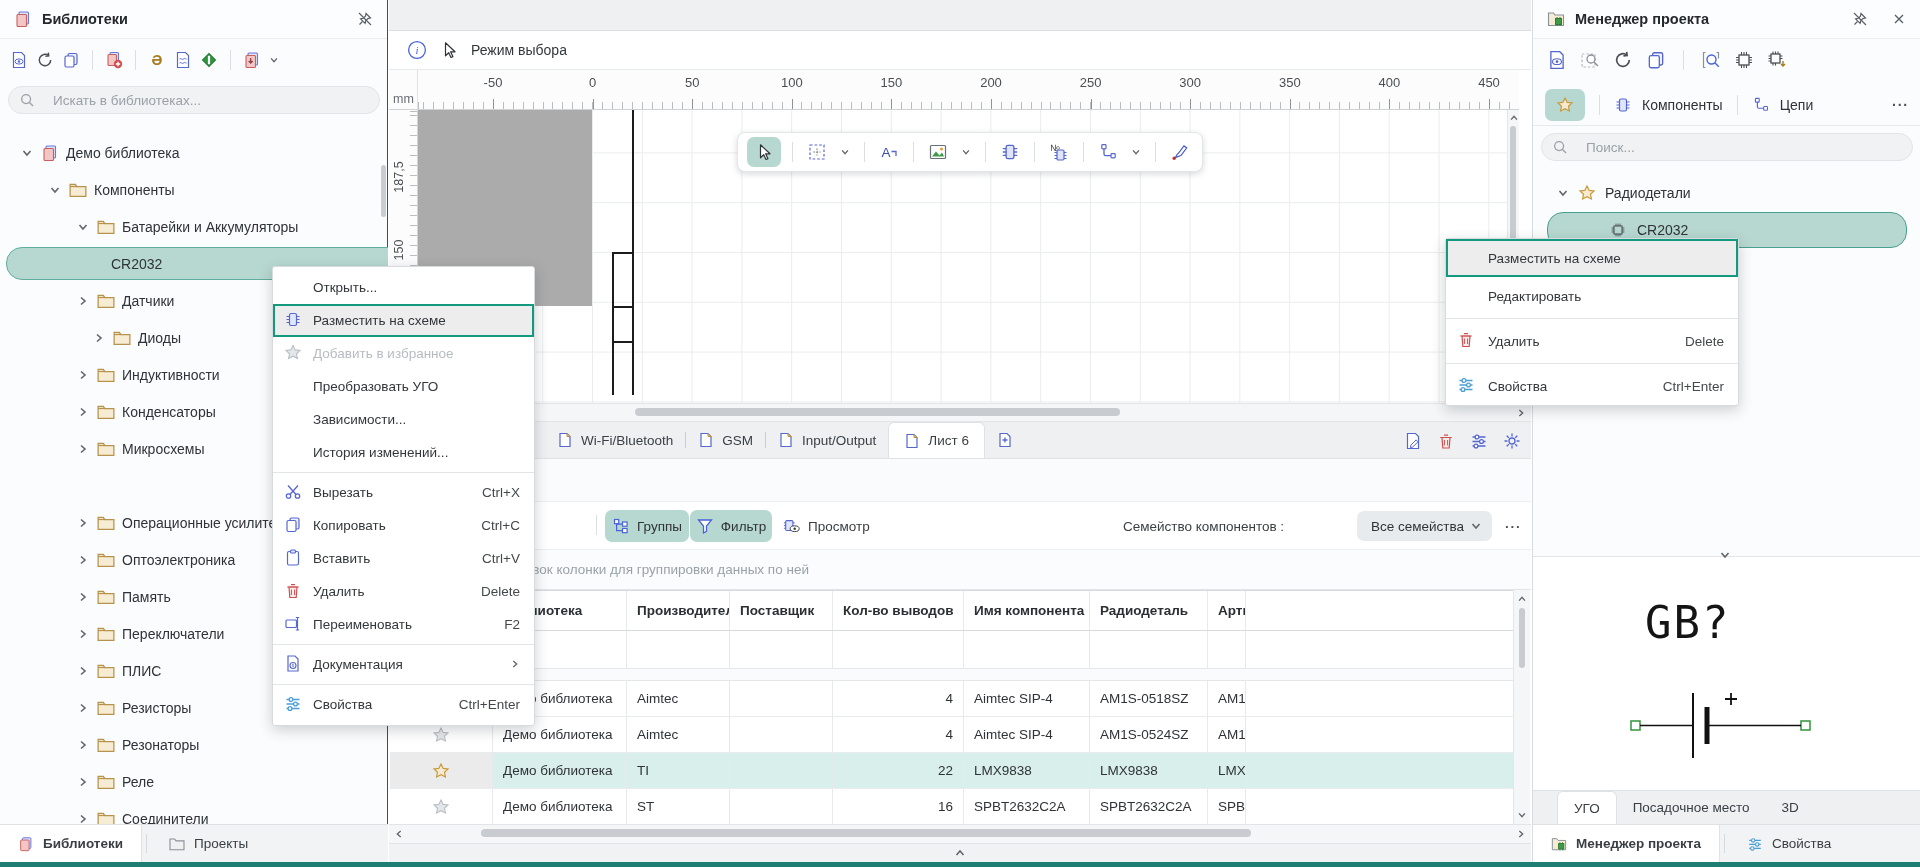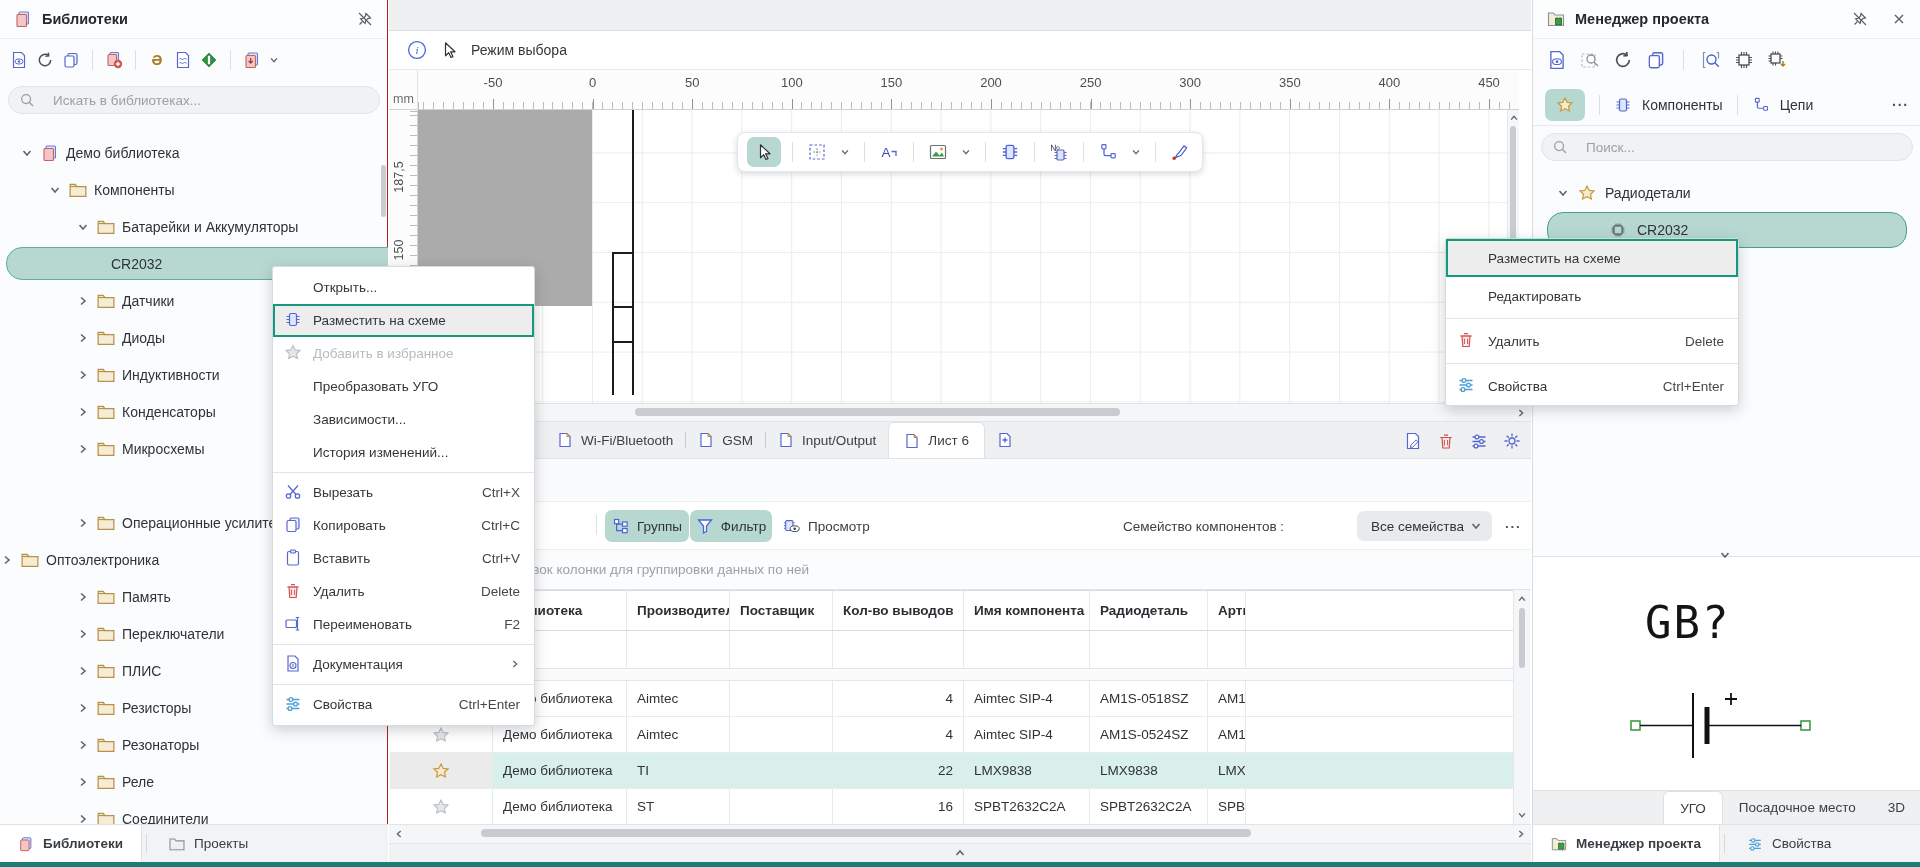--- a/index.html
+++ b/index.html
@@ -87,21 +87,21 @@
   #right-panel{position:absolute;left:1532px;top:0;width:388px;height:862px;background:#fbfcfd;border-left:1px solid #d9dcde;box-sizing:border-box;}
   #pm-toolbar{height:42px;display:flex;align-items:center;padding:0 14px;gap:13px;}
   #pm-viewrow{position:absolute;left:0;top:84px;width:388px;height:42px;border-bottom:1px solid #e7eaec;display:flex;align-items:center;padding:0 12px;gap:10px;box-sizing:border-box;}
   .teal-btn{width:40px;height:32px;background:#b7d8d1;border-radius:7px;display:flex;align-items:center;justify-content:center;}
   #pm-search{top:133px;}
   .pm-tree-group{position:absolute;left:0;top:176px;width:388px;height:34px;display:flex;align-items:center;gap:9px;padding-left:24px;box-sizing:border-box;}
   #pm-item-pill{position:absolute;left:14px;top:212px;width:360px;height:36px;background:#b7d8d1;border:1px solid #4aa08f;border-radius:16px;box-sizing:border-box;display:flex;align-items:center;gap:11px;padding-left:62px;}
   #pm-divider{position:absolute;left:0;top:556px;width:388px;border-top:1px solid #e2e5e7;}
   #pm-preview{position:absolute;left:0;top:557px;width:388px;height:233px;background:#fff;}
   #pm-designator{position:absolute;left:112px;top:40px;font-family:"DejaVu Sans Mono",monospace;font-size:44px;color:#141414;letter-spacing:2px;}
-  #pm-tabs{position:absolute;left:0;top:790px;width:388px;height:34px;background:#eef0f2;border-top:1px solid #dfe2e4;display:flex;align-items:stretch;padding-left:36px;box-sizing:border-box;font-size:13.5px;color:#3a3f44;justify-content:flex-end;}
+  #pm-tabs{position:absolute;left:0;top:790px;width:388px;height:34px;background:#eef0f2;border-top:1px solid #dfe2e4;display:flex;align-items:stretch;padding-left:24px;box-sizing:border-box;font-size:13.5px;color:#3a3f44;}
   .pv-tab{display:flex;align-items:center;padding:0 16px;}
   .pv-tab.active{background:#fff;border:1px solid #dfe2e4;border-bottom:0;border-radius:6px 6px 0 0;box-sizing:border-box;}
   #right-bottom-bar{left:0;width:388px;}
 
   
   .menu{position:absolute;background:#fff;border:1px solid #d8dbde;box-shadow:0 4px 14px rgba(30,40,50,.22);z-index:100;box-sizing:border-box;}
   #lib-menu{left:272px;top:266px;width:263px;padding:4px 0;border-radius:3px;}
   .mi{position:relative;height:33px;display:flex;align-items:center;font-size:13.5px;color:#33373b;padding:0 14px 0 40px;box-sizing:border-box;}
   .mi .mi-ic{position:absolute;left:11px;top:50%;transform:translateY(-50%);}
   .mi .sc{margin-left:auto;color:#44484c;}
@@ -273,21 +273,21 @@
             </span>
           </span>
           <span class="ic ">
             <svg viewBox="0 0 16 15">
               <path d="M1 2.5h4.6l1.4 1.9H15v8.8H1z" fill="#f6ecd4" stroke="#b6924b" stroke-width="1.1"></path>
               <path d="M1 4.4h6" stroke="#b6924b" stroke-width="1.1"></path>
             </svg>
           </span>
           <span class="tree-label">Датчики</span>
         </div>
-        <div class="tree-row" style="top: 185px; padding-left: 76px;">
+        <div class="tree-row" style="top: 185px; padding-left: 76px; margin-left: 16px;">
           <span class="chevslot">
             <span class="ic s12">
               <svg viewBox="0 0 12 12">
                 <path d="M4 2.5l4 3.5-4 3.5" fill="none" stroke="#5f666c" stroke-width="1.6"></path>
               </svg>
             </span>
           </span>
           <span class="ic ">
             <svg viewBox="0 0 16 15">
               <path d="M1 2.5h4.6l1.4 1.9H15v8.8H1z" fill="#f6ecd4" stroke="#b6924b" stroke-width="1.1"></path>
@@ -353,21 +353,21 @@
             </span>
           </span>
           <span class="ic ">
             <svg viewBox="0 0 16 15">
               <path d="M1 2.5h4.6l1.4 1.9H15v8.8H1z" fill="#f6ecd4" stroke="#b6924b" stroke-width="1.1"></path>
               <path d="M1 4.4h6" stroke="#b6924b" stroke-width="1.1"></path>
             </svg>
           </span>
           <span class="tree-label">Операционные усилители</span>
         </div>
-        <div class="tree-row" style="top: 407px; ">
+        <div class="tree-row" style="top: 407px; padding-left: 76px;">
           <span class="chevslot">
             <span class="ic s12">
               <svg viewBox="0 0 12 12">
                 <path d="M4 2.5l4 3.5-4 3.5" fill="none" stroke="#5f666c" stroke-width="1.6"></path>
               </svg>
             </span>
           </span>
           <span class="ic ">
             <svg viewBox="0 0 16 15">
               <path d="M1 2.5h4.6l1.4 1.9H15v8.8H1z" fill="#f6ecd4" stroke="#b6924b" stroke-width="1.1"></path>

